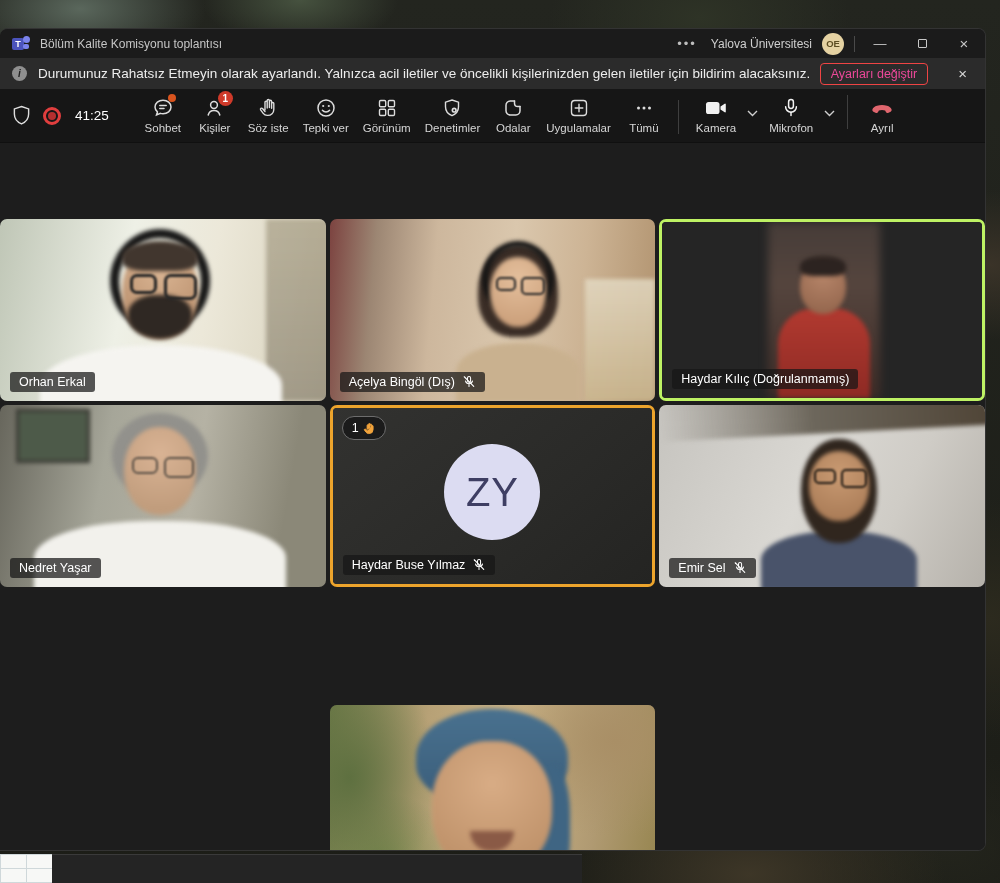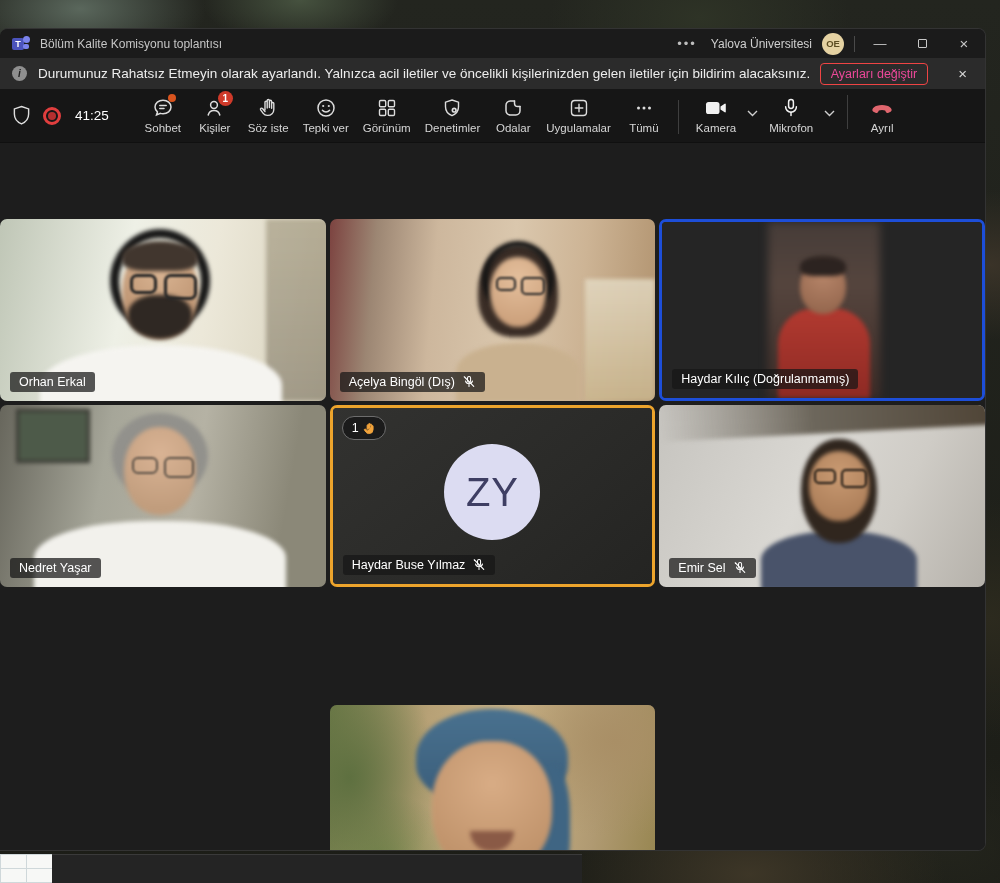--- a/index.html
+++ b/index.html
@@ -91,21 +91,21 @@
   .tb-div { width:1px; height:34px; background:#3f3f3f; margin:2px 8px 0; }
   .tb-right { display:flex; align-items:flex-start; margin-left:2px;text-align:center; }
   .chev { padding:10px 4px; color:#cfcfcf; cursor:pointer; }
 
   
   .stage { flex:1; position:relative; background:#1d1d1d; }
   .grid { position:absolute; left:0; top:76px; width:985px;
     display:grid; grid-template-columns:repeat(3,1fr); gap:4px; }
   .tile { position:relative; height:182px; border-radius:7px; overflow:hidden;
     background:#242424; cursor:pointer; }
-  .tile.speaking { border:3px solid #1d4ed8; }
+  .tile.speaking { border:3px solid #bef264; }
   .tile.hand { border:3px solid #eda42c; }
   .row3 { position:absolute; left:330px; top:562px; width:325px; }
   .video { position:absolute; inset:0;padding-left:12px; }
   .pp { position:absolute; filter:blur(2px); }
   .ppb { position:absolute; filter:blur(4px); }
 
   
   .t1 .video { background:linear-gradient(100deg,#bfc6b6 0%,#eef0e6 38%,#ece8d9 62%,#d6d0ba 100%); }
   .t1 .shelf { right:-10px; top:0; width:70px; height:182px;
     background:linear-gradient(#877c60,#5d5444); opacity:.45; }

